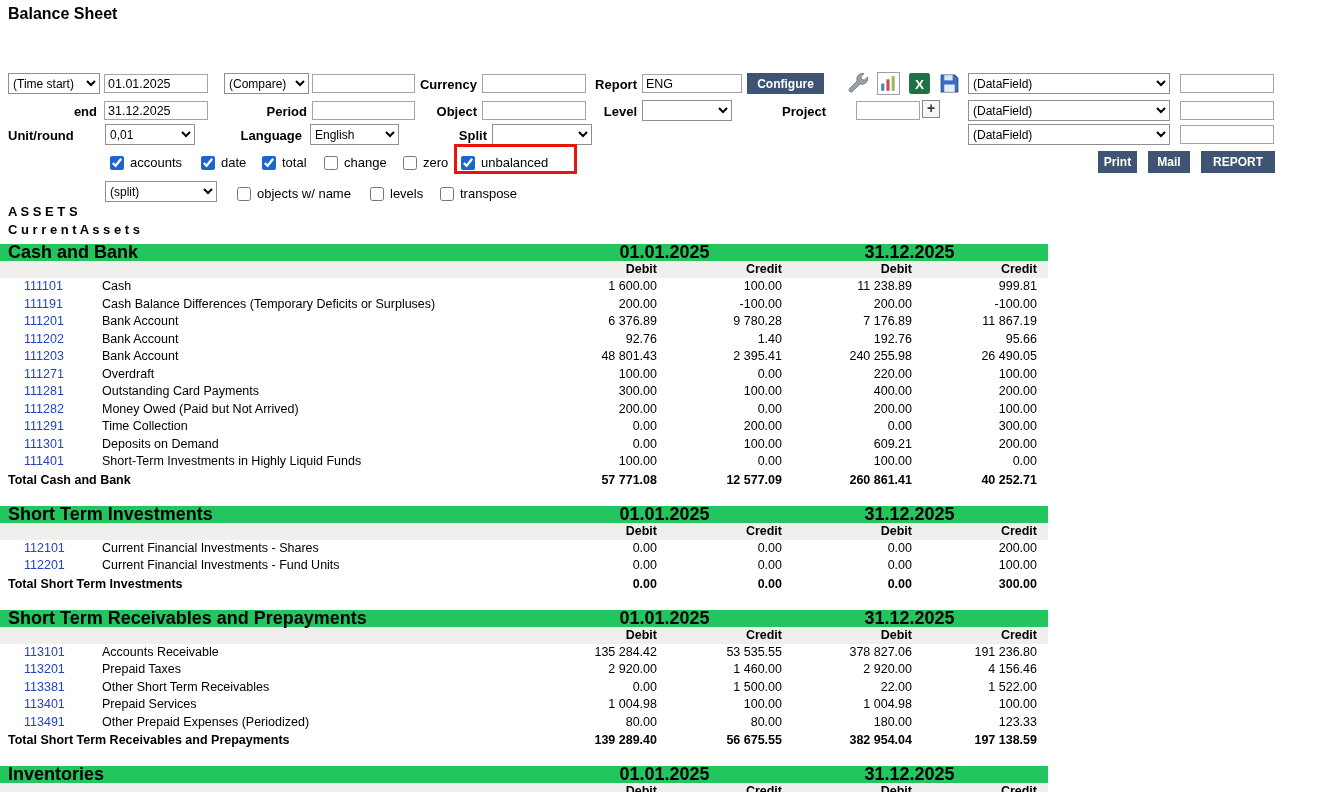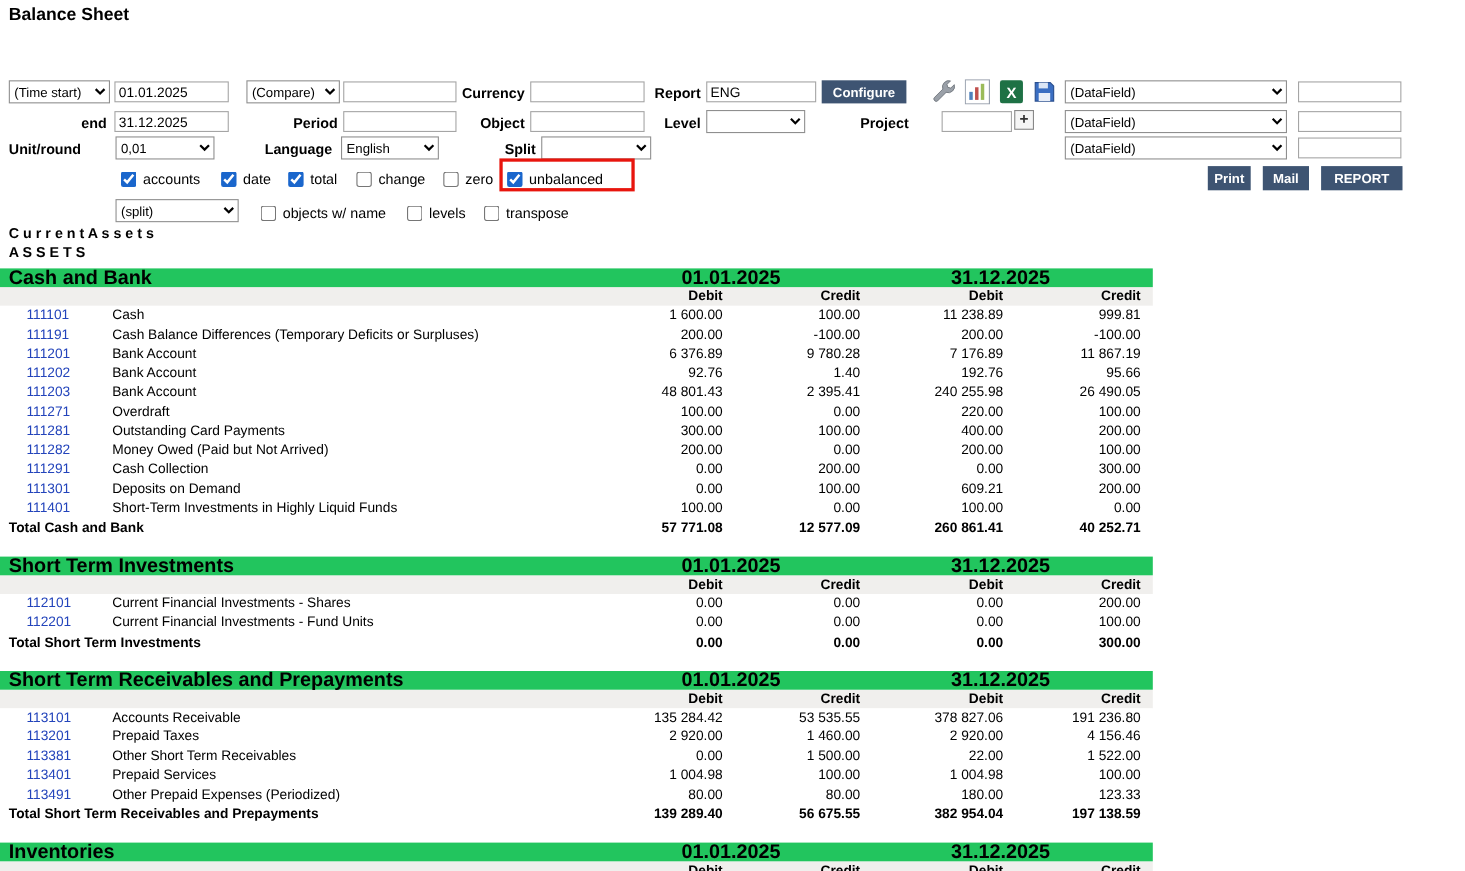--- a/index.html
+++ b/index.html
@@ -169,22 +169,22 @@
     <span>levels</span>
   </label>
   <label class="cbg" style="left:440px;top:171px">
     <input type="checkbox" style="">
     <span>transpose</span>
   </label>
 </div>
 
 <div class="report">
   <div class="grpwrap">
+    <div class="grp">A S S E T S</div>
     <div class="grp">C u r r e n t A s s e t s</div>
-    <div class="grp">A S S E T S</div>
   </div>
   <div id="sections">
       <div class="rsec">
         <div class="hrow1">
           <div class="sname">Cash and Bank</div>
           <div class="pdate p1">01.01.2025</div>
           <div class="pdate p2">31.12.2025</div>
         </div>
         <div class="grid hrow2">
           <div class="c acct"></div>
@@ -253,21 +253,21 @@
         <div class="grid drow">
           <div class="c acct"><span class="alink">111282</span></div>
           <div class="c name">Money Owed (Paid but Not Arrived)</div>
           <div class="c num">200.00</div>
           <div class="c num">0.00</div>
           <div class="c num">200.00</div>
           <div class="c num">100.00</div>
         </div>
         <div class="grid drow">
           <div class="c acct"><span class="alink">111291</span></div>
-          <div class="c name">Cash Collection</div>
+          <div class="c name">Time Collection</div>
           <div class="c num">0.00</div>
           <div class="c num">200.00</div>
           <div class="c num">0.00</div>
           <div class="c num">300.00</div>
         </div>
         <div class="grid drow">
           <div class="c acct"><span class="alink">111301</span></div>
           <div class="c name">Deposits on Demand</div>
           <div class="c num">0.00</div>
           <div class="c num">100.00</div>

